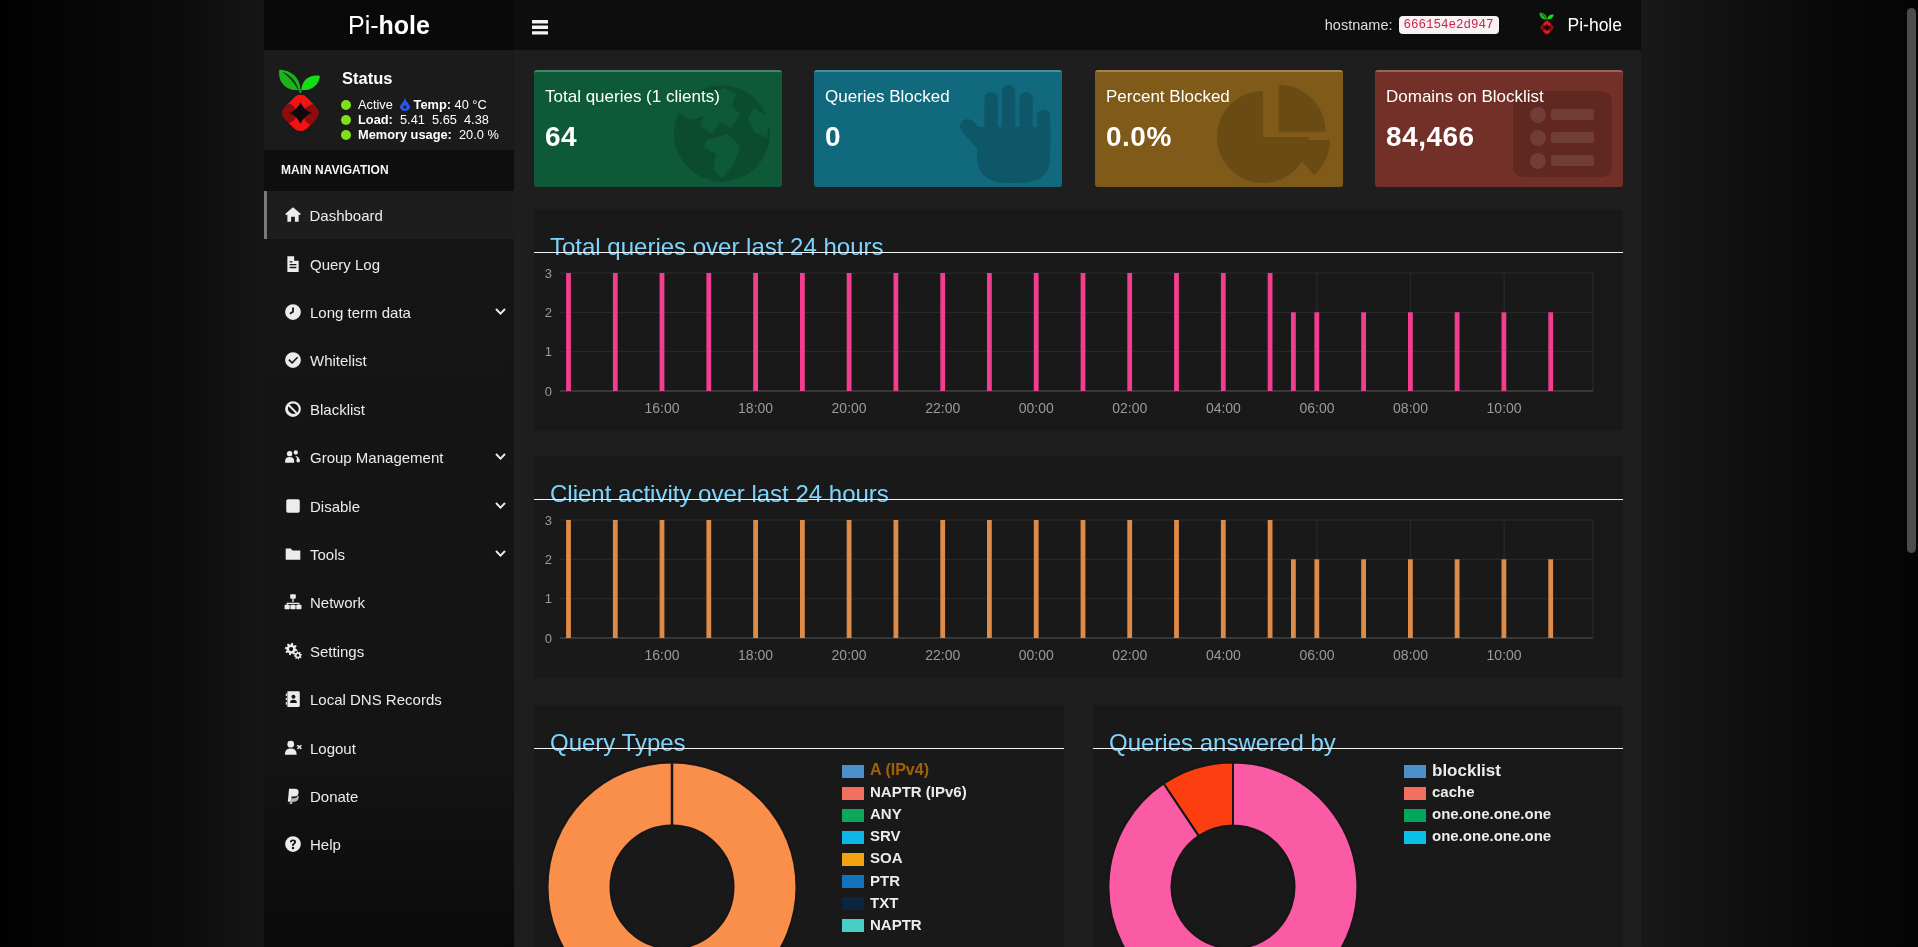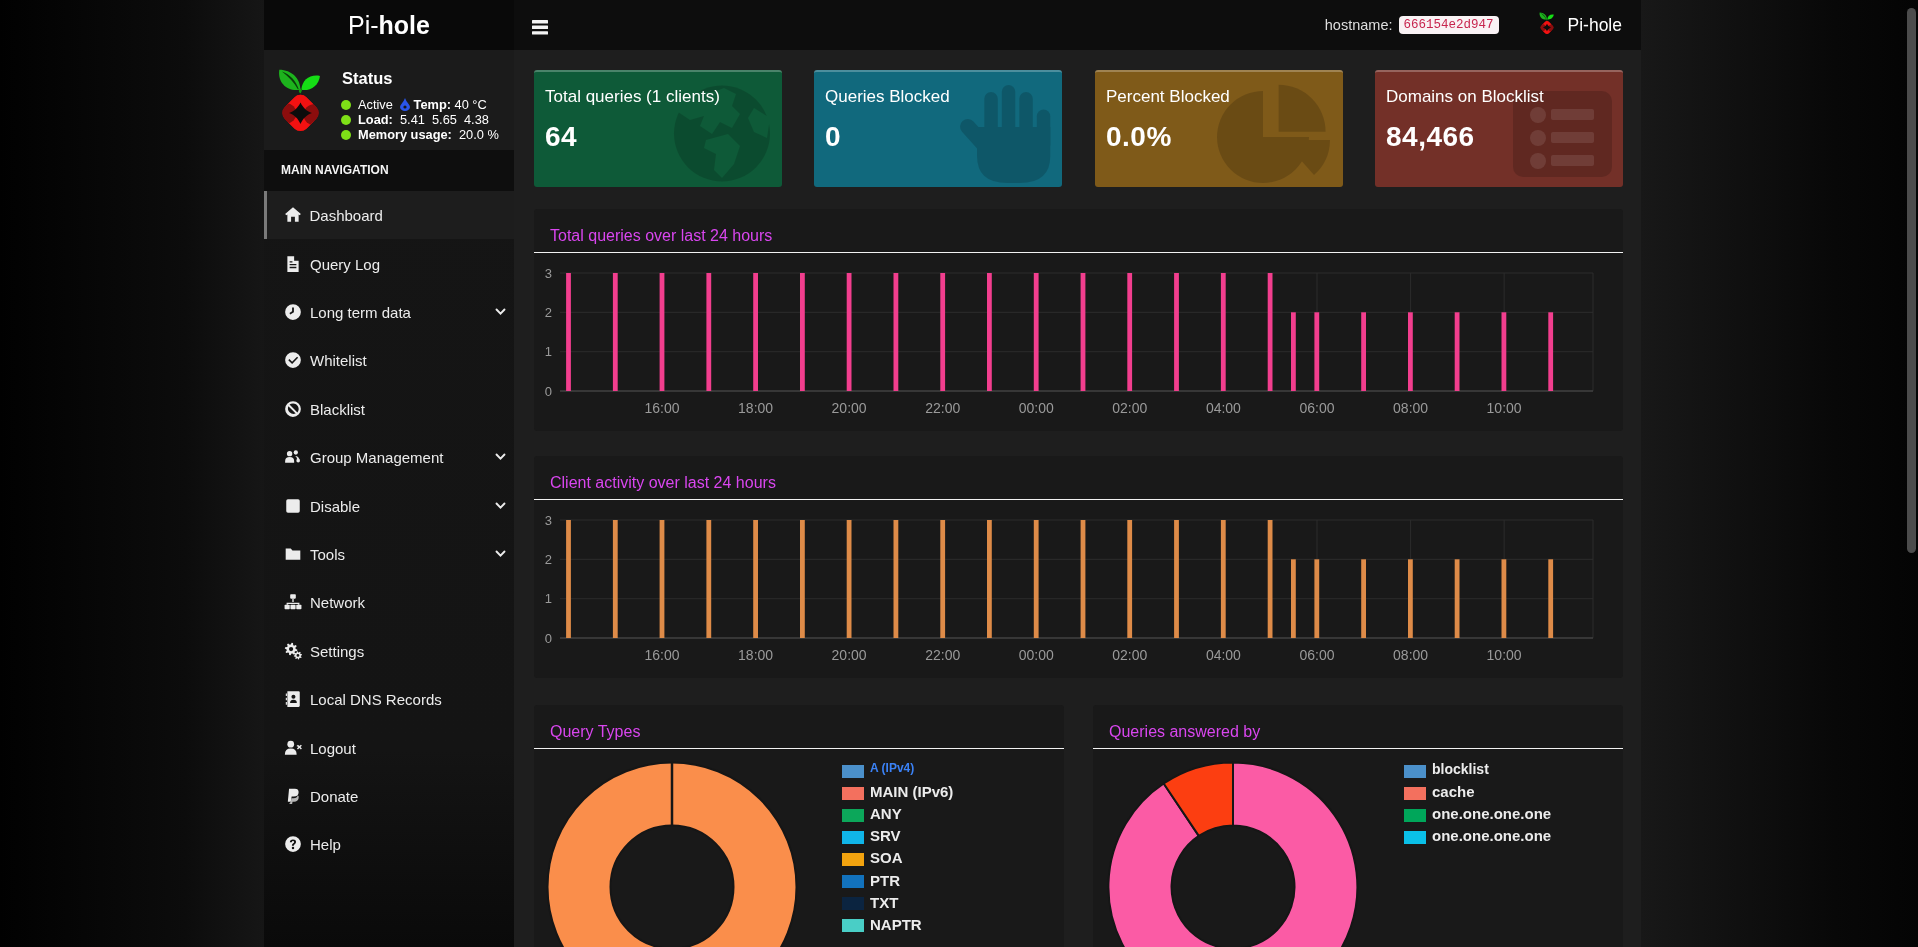--- a/index.html
+++ b/index.html
@@ -23,21 +23,21 @@
 .mi .mico{position:absolute;left:20px;top:50%;transform:translateY(-50%)}
 .mi .chev{position:absolute;right:8px;top:50%;transform:translateY(-50%)}
 .mi.active{background:#1d1d1d;border-left:3.5px solid #7a7a7a}
 .mi.active .mico{left:16.5px}
 .mi.active span{left:42.5px}
 #content{position:absolute;left:250px;top:50px;width:1127px;height:897px;background:#1e1e1e}
 .card{position:absolute;top:20px;width:248px;height:117px;border-radius:3px;color:#fff;overflow:hidden;border-top:2px solid rgba(255,255,255,0.25)}
 .card .t{position:absolute;left:11px;top:15px;font-size:17px}
 .card .n{position:absolute;left:11px;top:49px;font-size:28px;font-weight:bold;letter-spacing:0.5px}
 .panel{position:absolute;background:#191919;border-radius:3px}
-.panel .ph{position:absolute;left:16px;top:18px;font-size:16px;color:#d946ef}
+.panel .ph{position:absolute;left:16px;top:24px;font-size:24px;color:#7dd3fc}
 .panel .phline{position:absolute;left:0;top:43px;width:100%;height:1px;background:#f2f2f2}
 #sbthumb{position:absolute;left:1907px;top:8px;width:9px;height:545px;border-radius:4.5px;background:#4c4c4c}
 .dot{position:absolute;width:10px;height:10px;border-radius:50%;background:#7ee017}
 .strow{position:absolute;left:94px;color:#fff;font-size:12.8px;white-space:nowrap}
 .strow b{font-weight:bold}
 </style></head>
 <body>
 <div id="page">
   <div id="lstrip"></div>
     <div id="rstrip"></div>
@@ -400,23 +400,23 @@
         </div>
       <div class="panel" style="left:20px;top:655px;width:530px;height:330px">
           <div class="ph">Query Types</div>
           <div class="phline"></div>
           <svg width="530" height="330" style="position:absolute;left:0;top:0">
             <circle cx="138" cy="182" r="124.5" fill="#fa8e4b" stroke="#161616" stroke-width="2"></circle>
             <circle cx="138" cy="182" r="61.5" fill="#191919" stroke="#161616" stroke-width="2"></circle>
             <line x1="138" y1="57.5" x2="138" y2="120.5" stroke="#161616" stroke-width="2.5"></line>
           </svg>
           <div style="position:absolute;left:308px;top:59.5px;width:22px;height:13px;background:#4b90ca"></div>
-          <div style="position:absolute;left:336px;top:56.0px;font-size:12px;font-weight:bold;color:#3b82f6">A (IPv4)</div>
+          <div style="position:absolute;left:336px;top:56.0px;font-size:16px;font-weight:bold;color:#a16207">A (IPv4)</div>
           <div style="position:absolute;left:308px;top:81.6px;width:22px;height:13px;background:#f3705e"></div>
-          <div style="position:absolute;left:336px;top:78.1px;font-size:15px;font-weight:bold;color:#ececec">MAIN (IPv6)</div>
+          <div style="position:absolute;left:336px;top:78.1px;font-size:15px;font-weight:bold;color:#ececec">NAPTR (IPv6)</div>
           <div style="position:absolute;left:308px;top:103.7px;width:22px;height:13px;background:#0ca75a"></div>
           <div style="position:absolute;left:336px;top:100.2px;font-size:15px;font-weight:bold;color:#ececec">ANY</div>
           <div style="position:absolute;left:308px;top:125.8px;width:22px;height:13px;background:#10b5e8"></div>
           <div style="position:absolute;left:336px;top:122.3px;font-size:15px;font-weight:bold;color:#ececec">SRV</div>
           <div style="position:absolute;left:308px;top:147.9px;width:22px;height:13px;background:#f2a30f"></div>
           <div style="position:absolute;left:336px;top:144.4px;font-size:15px;font-weight:bold;color:#ececec">SOA</div>
           <div style="position:absolute;left:308px;top:170.0px;width:22px;height:13px;background:#1272bd"></div>
           <div style="position:absolute;left:336px;top:166.5px;font-size:15px;font-weight:bold;color:#ececec">PTR</div>
           <div style="position:absolute;left:308px;top:192.1px;width:22px;height:13px;background:#0b2440"></div>
           <div style="position:absolute;left:336px;top:188.6px;font-size:15px;font-weight:bold;color:#ececec">TXT</div>
@@ -424,21 +424,21 @@
           <div style="position:absolute;left:336px;top:210.7px;font-size:15px;font-weight:bold;color:#ececec">NAPTR</div>
         </div>
       <div class="panel" style="left:579px;top:655px;width:530px;height:330px">
           <div class="ph">Queries answered by</div>
           <div class="phline"></div>
           <svg width="530" height="330" style="position:absolute;left:0;top:0">
             <path d="M140.0 57.5 A124.5 124.5 0 1 1 70.7 78.5 L105.8 130.9 A61.5 61.5 0 1 0 140.0 120.5 Z" fill="#fb5ba5" stroke="#161616" stroke-width="2" stroke-linejoin="round"></path>
             <path d="M70.7 78.5 A124.5 124.5 0 0 1 140.0 57.5 L140.0 120.5 A61.5 61.5 0 0 0 105.8 130.9 Z" fill="#fc3e11" stroke="#161616" stroke-width="2" stroke-linejoin="round"></path>
           </svg>
           <div style="position:absolute;left:311px;top:59.5px;width:22px;height:13px;background:#4b90ca"></div>
-          <div style="position:absolute;left:339px;top:56.0px;font-size:14px;font-weight:bold;color:#ececec">blocklist</div>
+          <div style="position:absolute;left:339px;top:56.0px;font-size:17px;font-weight:bold;color:#ececec">blocklist</div>
           <div style="position:absolute;left:311px;top:81.6px;width:22px;height:13px;background:#f3705e"></div>
           <div style="position:absolute;left:339px;top:78.1px;font-size:15px;font-weight:bold;color:#ececec">cache</div>
           <div style="position:absolute;left:311px;top:103.7px;width:22px;height:13px;background:#00a65a"></div>
           <div style="position:absolute;left:339px;top:100.2px;font-size:15px;font-weight:bold;color:#ececec">one.one.one.one</div>
           <div style="position:absolute;left:311px;top:125.8px;width:22px;height:13px;background:#0ac0e8"></div>
           <div style="position:absolute;left:339px;top:122.3px;font-size:15px;font-weight:bold;color:#ececec">one.one.one.one</div>
         </div>
     </div>
   </div>
   <div id="sbthumb"></div>

